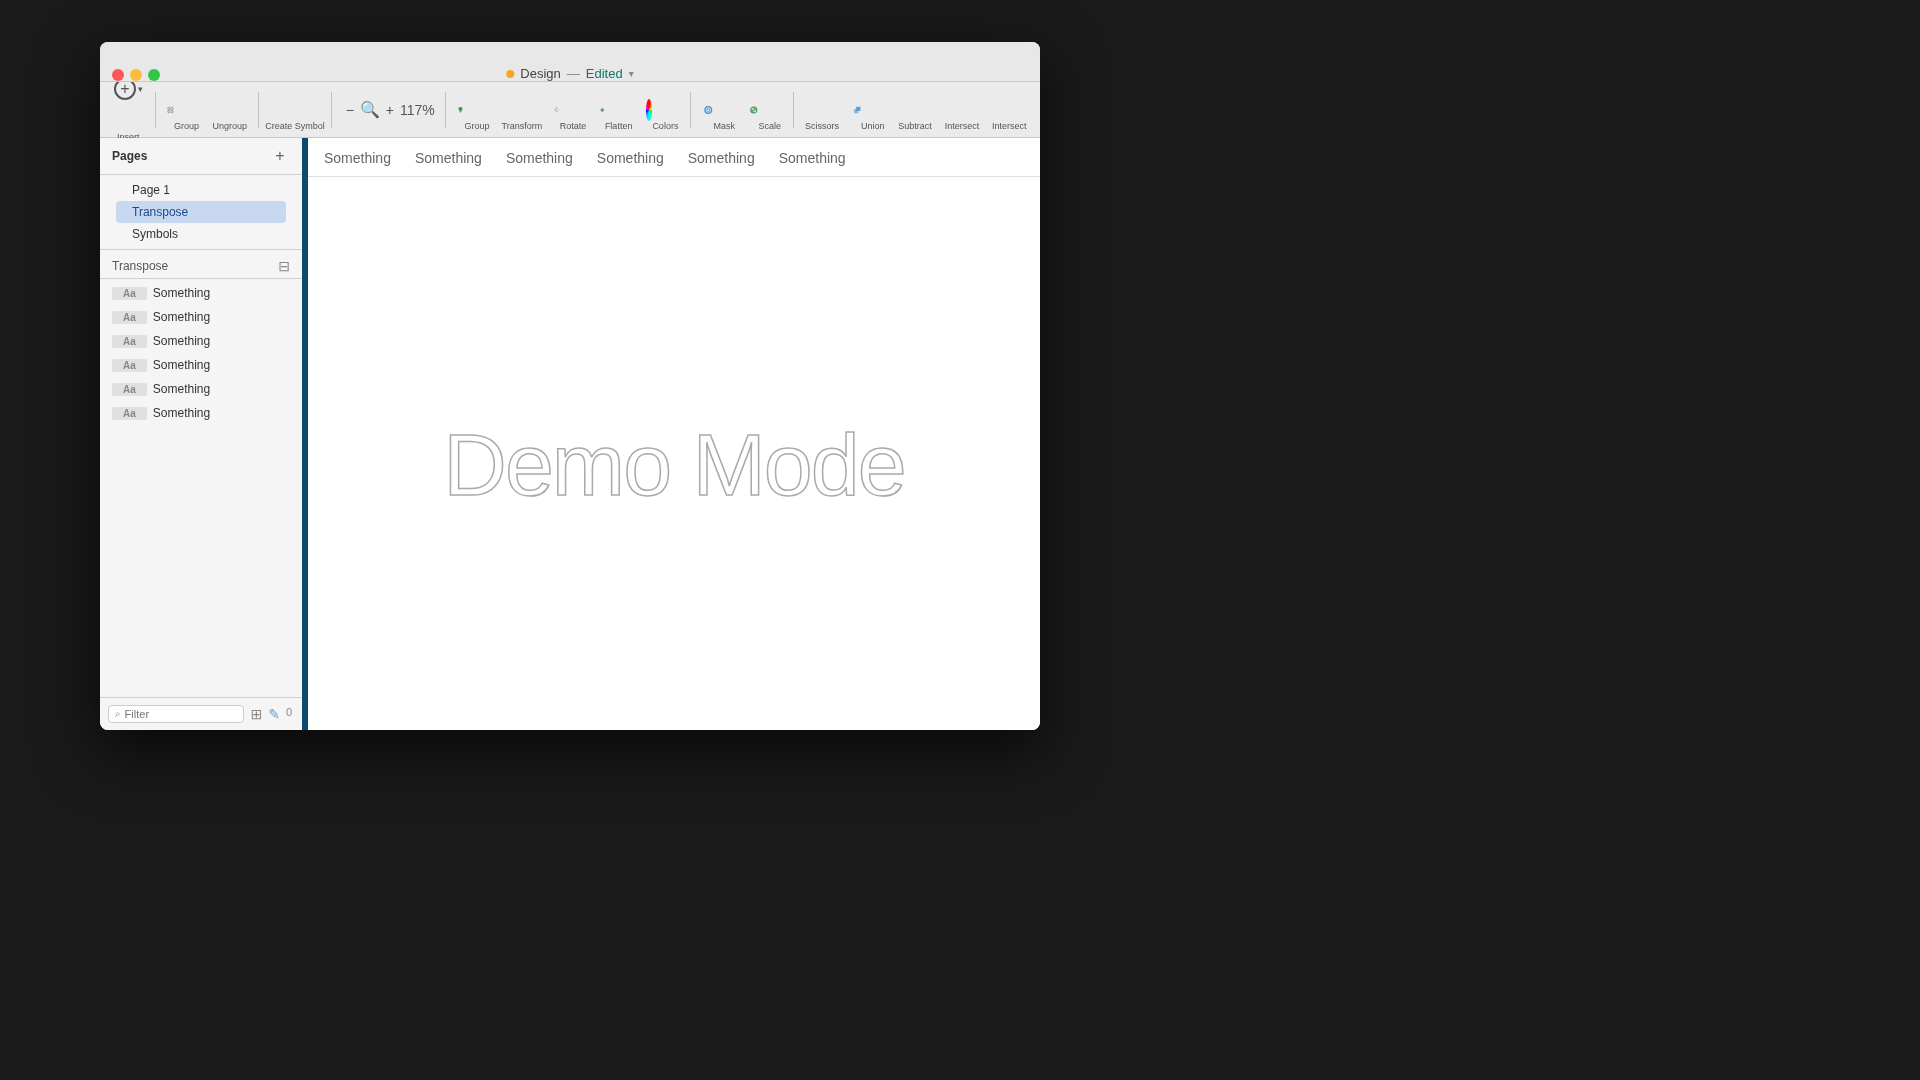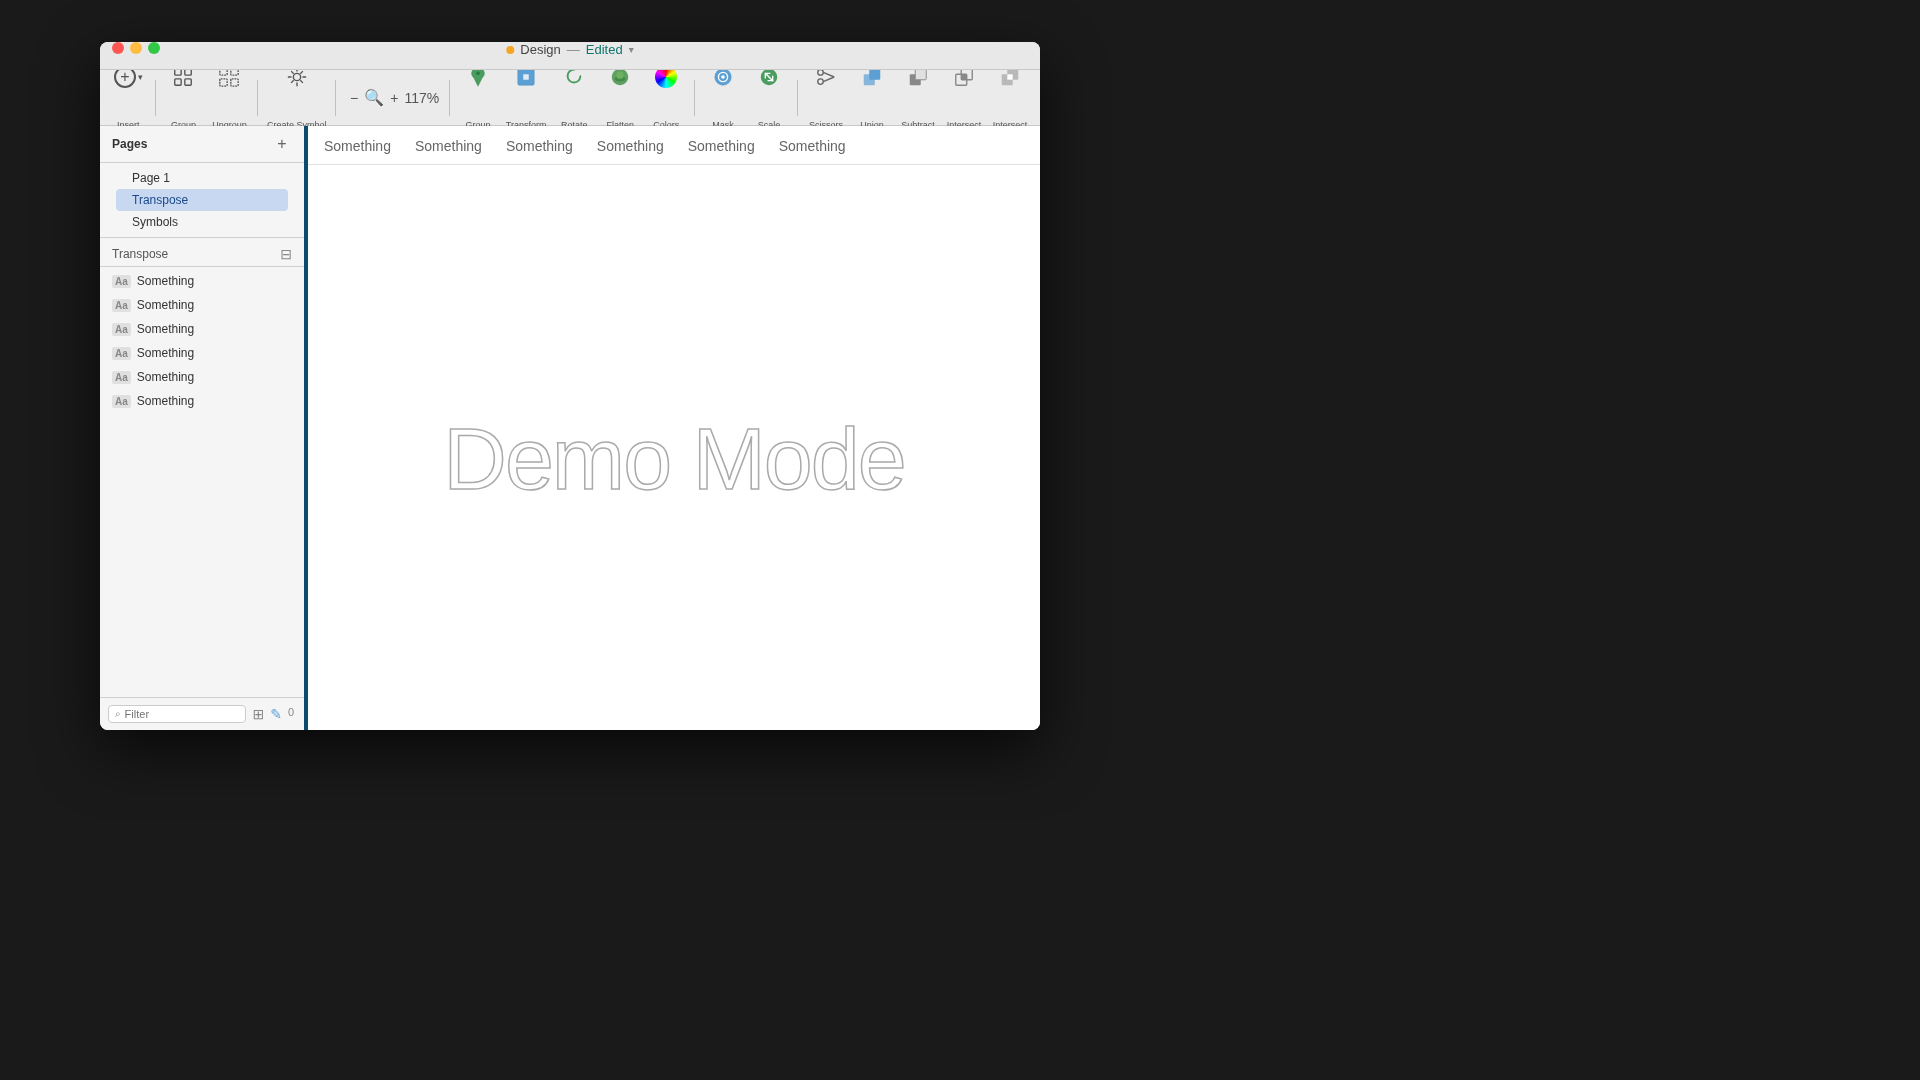--- a/index.html
+++ b/index.html
@@ -21,25 +21,25 @@
       background: #f0f0f0;
       border-radius: 8px;
       box-shadow: 0 20px 60px rgba(0,0,0,0.7);
       overflow: hidden;
       display: flex;
       flex-direction: column;
     }
 
     
     .title-bar {
-      height: 28px;
+      height: 40px;
       background: #e8e8e8;
       border-bottom: 1px solid #c8c8c8;
       display: flex;
-      align-items: flex-start;
+      align-items: flex-end;
       padding: 0 12px;
       flex-shrink: 0;
       position: relative;
     }
     .traffic-lights {
       display: flex;
       gap: 6px;
       align-items: center;
     }
     .traffic-light {
@@ -80,21 +80,20 @@
       flex-shrink: 0;
     }
     .toolbar-separator {
       width: 1px;
       height: 36px;
       background: #c0c0c0;
       margin: 0 4px;
     }
     .toolbar-item {
       display: flex;
-      flex-direction: column;
       align-items: center;
       justify-content: center;
       padding: 4px 6px;
       border-radius: 5px;
       cursor: pointer;
       min-width: 44px;
     }
     .toolbar-label {
       font-size: 9px;
       color: #555;
@@ -162,21 +161,21 @@
     .main-content {
       flex: 1;
       display: flex;
       overflow: hidden;
     }
 
     
     .sidebar {
       width: 208px;
       background: #f5f5f5;
-      border-right: 4px solid #0c4a6e;
+      border-right: 6px solid #0c4a6e;
       display: flex;
       flex-direction: column;
       flex-shrink: 0;
     }
     .sidebar-header {
       display: flex;
       align-items: center;
       justify-content: space-between;
       padding: 8px 12px;
       border-bottom: 1px solid #d0d0d0;
@@ -246,21 +245,21 @@
       padding: 5px 12px;
       font-size: 12px;
       color: #333;
       cursor: pointer;
     }
     .layer-aa {
       font-size: 10px;
       color: #888;
       font-weight: 600;
       background: #e0e0e0;
-      padding: 1px 3px;
+      padding: 1px 11px;
       border-radius: 2px;
       text-align: right;
     }
 
     
     .sidebar-footer {
       border-top: 1px solid #d0d0d0;
       padding: 6px 8px;
       display: flex;
       align-items: center;

